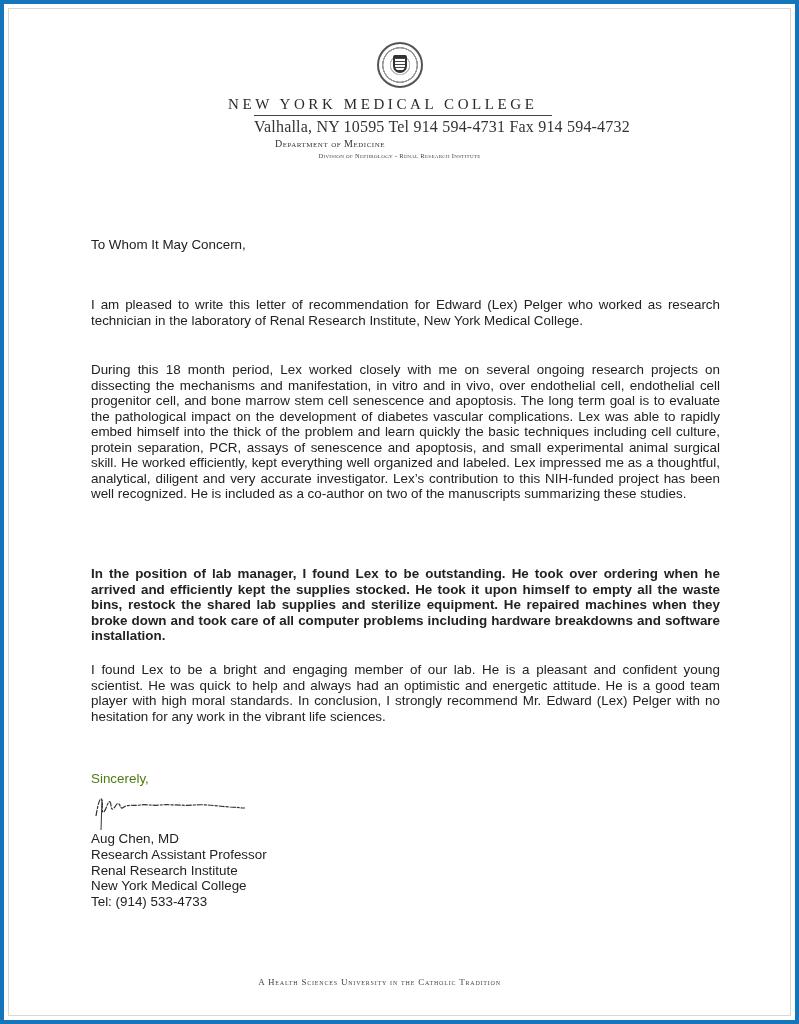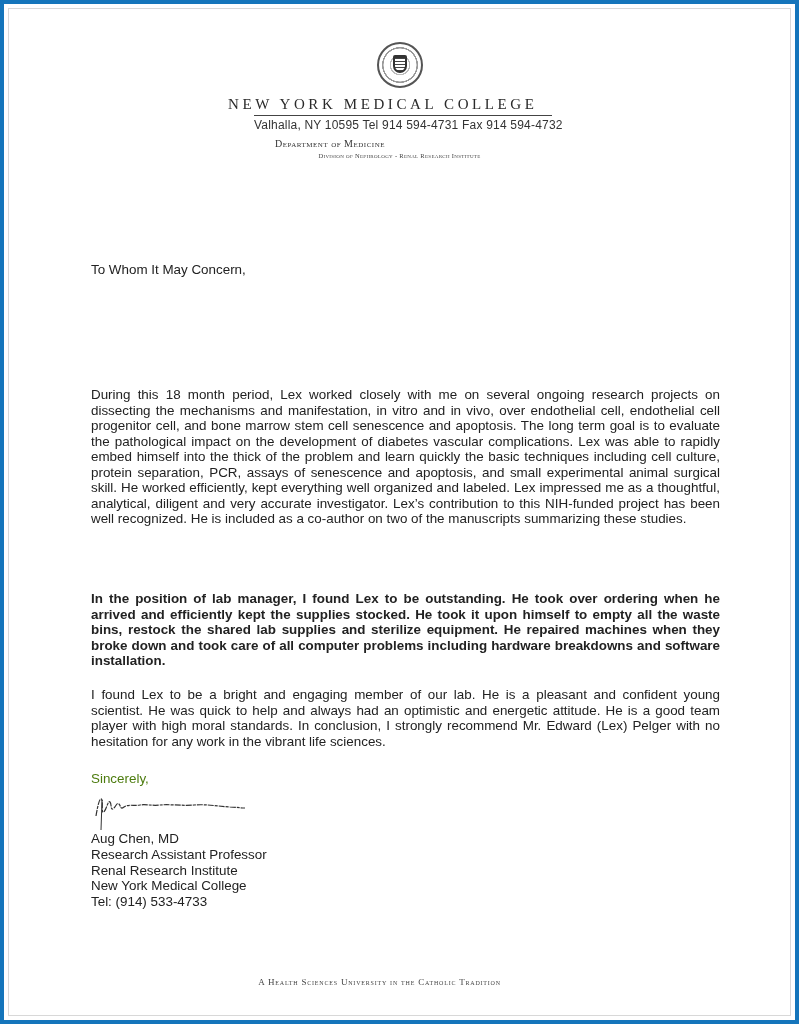--- a/index.html
+++ b/index.html
@@ -37,40 +37,39 @@
       position: absolute; left: 228px; top: 96px; width: 352px;
       font-family: "Liberation Serif", serif;
       font-size: 15px; letter-spacing: 3.6px; color: #2a2a2a;
       white-space: nowrap;
     }
     .rule-line {
       position: absolute; left: 254px; top: 115px; width: 298px; height: 1px; background: #444;
     }
     .address {
       position: absolute; left: 254px; top: 118px;
-      font-family: Liberation Sans, sans-serif; font-size: 12px; color: #333; white-space: nowrap;
+      font-family: Liberation Serif, serif; font-size: 16px; color: #333; white-space: nowrap;
       letter-spacing: 0.2px;
       text-align: right;
     }
     .dept {
       position: absolute; left: 0; width: 660px; top: 138px; text-align: center;
       font-family: "Liberation Serif", serif; font-size: 10px; color: #333;
       font-variant: small-caps; letter-spacing: 0.5px;
     }
     .division {
       position: absolute; left: 0; width: 799px; top: 152px; text-align: center;
       font-family: "Liberation Serif", serif; font-size: 6.5px; color: #444;
       font-variant: small-caps; letter-spacing: 0.3px;
     }
 
     .letter-text {
       position: absolute; left: 91px; width: 629px;
       font-size: 13.4px; line-height: 15.5px; color: #222;
       text-align: justify;
-      margin-top: 25px;
     }
     .salutation { top: 237px; }
     .p1 { top: 297px; }
     .p2 { top: 362px; }
     .p3 { top: 566px; font-weight: bold; }
     .p4 { top: 662px; }
 
     .closing { position: absolute; left: 91px; top: 771px; font-size: 13.4px; color: #4d7c0f; }
     .signature { position: absolute; left: 90px; top: 786px; width: 160px; height: 44px; }
     .sig-block {
@@ -95,20 +94,21 @@
   <div class="seal">
     <div class="crest"></div>
   </div>
   <div class="college-name">NEW YORK MEDICAL COLLEGE</div>
   <div class="rule-line"></div>
   <div class="address">Valhalla, NY 10595   Tel 914 594-4731   Fax 914 594-4732</div>
   <div class="dept">Department of Medicine</div>
   <div class="division">Division of Nephrology - Renal Research Institute</div>
 
   <div class="letter-text salutation">To Whom It May Concern,</div>
+  <div class="letter-text p1">I am pleased to write this letter of recommendation for Edward (Lex) Pelger who worked as research technician in the laboratory of Renal Research Institute, New York Medical College.</div>
   <div class="letter-text p2">During this 18 month period, Lex worked closely with me on several ongoing research projects on dissecting the mechanisms and manifestation, in vitro and in vivo, over endothelial cell, endothelial cell progenitor cell, and bone marrow stem cell senescence and apoptosis. The long term goal is to evaluate the pathological impact on the development of diabetes vascular complications. Lex was able to rapidly embed himself into the thick of the problem and learn  quickly the basic techniques including cell culture, protein separation, PCR, assays of senescence and apoptosis, and small experimental animal surgical skill.  He worked efficiently, kept everything well organized and labeled.  Lex impressed me as a thoughtful, analytical, diligent and very accurate investigator.  Lex’s contribution to this NIH-funded project has been well recognized. He is included as a co-author on two of the manuscripts summarizing these studies.</div>
   <div class="letter-text p3">In the position of lab manager, I found Lex to be outstanding.  He took over ordering when he arrived  and efficiently kept the supplies stocked. He took it upon himself to empty all the waste bins, restock the shared lab supplies and sterilize equipment.  He repaired machines when they broke down and took care of all computer problems including hardware breakdowns and software installation.</div>
   <div class="letter-text p4">I found Lex to be a bright and engaging member of our lab. He is a pleasant and confident young scientist.  He was quick to help and always had an optimistic and energetic attitude.  He is a good team player with high moral standards. In conclusion, I strongly recommend Mr. Edward (Lex) Pelger with no hesitation for any work in the vibrant life sciences.</div>
 
   <div class="closing">Sincerely,</div>
   <svg class="signature" viewBox="0 0 160 44">
     <path d="M6 30 C8 18, 10 10, 12 14 C13 18, 11 28, 14 26 C17 22, 18 14, 20 16 C22 18, 20 26, 24 22 C26 20, 27 16, 29 18 C31 20, 30 24, 34 21 C38 18, 44 20, 50 19 C56 18, 62 20, 70 19 C80 18, 92 20, 104 19 C116 18, 126 20, 140 21 C146 21, 150 22, 155 22" fill="none" stroke="#333" stroke-width="1.2" stroke-dasharray="6 1 3 1"></path>
     <path d="M12 14 L11 44" fill="none" stroke="#333" stroke-width="1"></path>
   </svg>
   <div class="sig-block">

